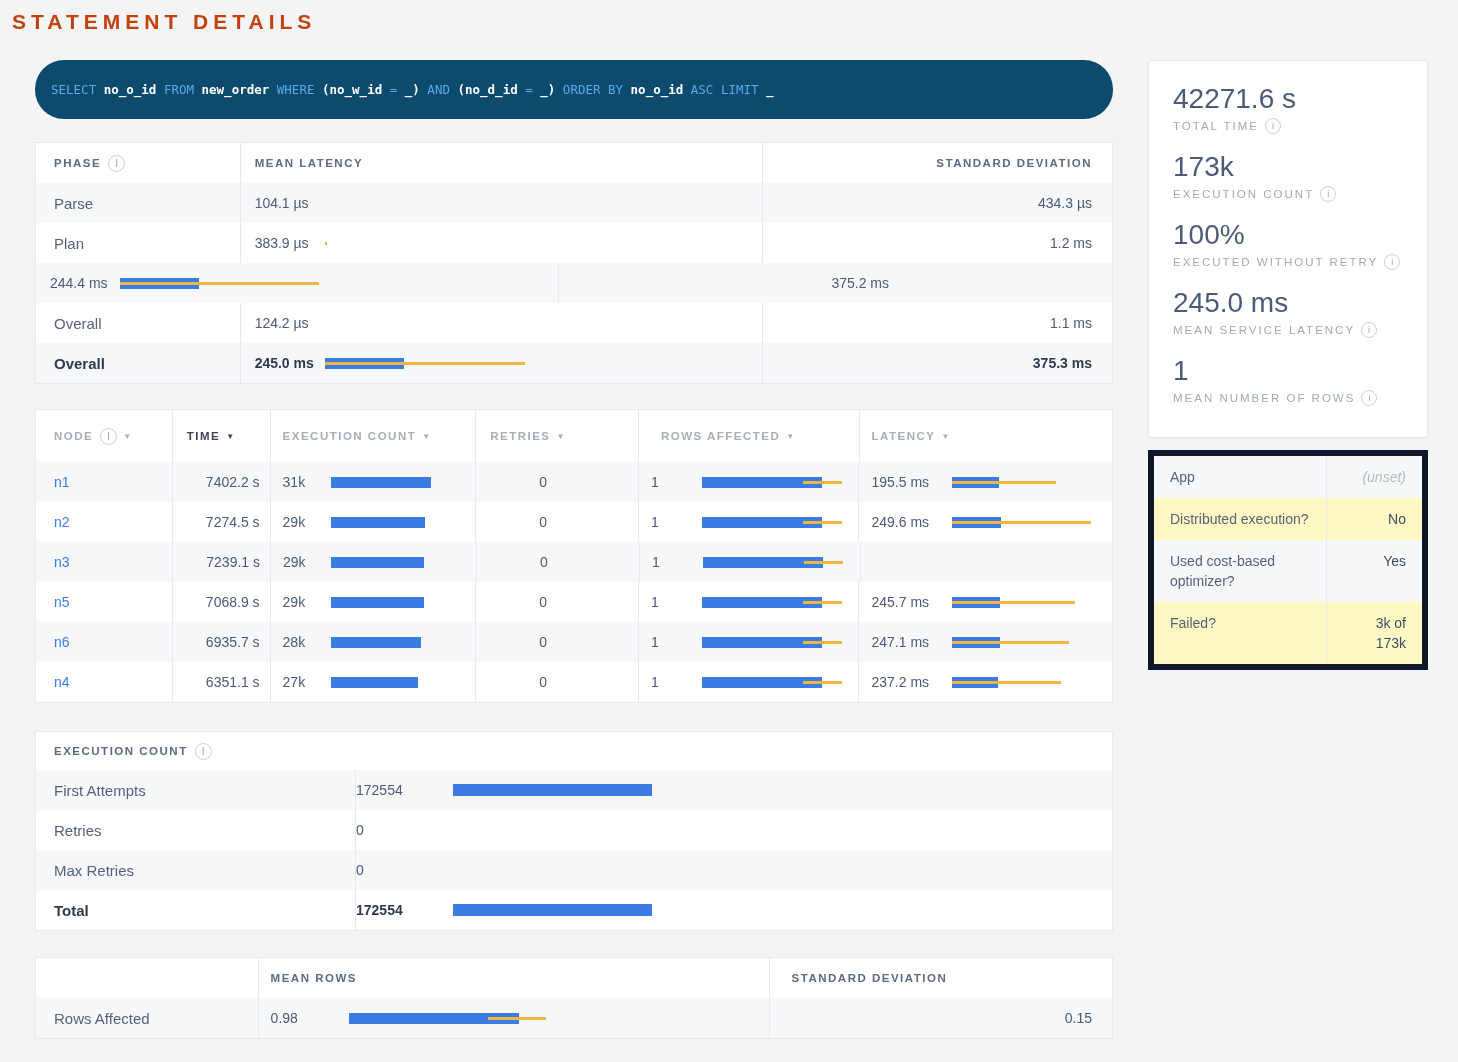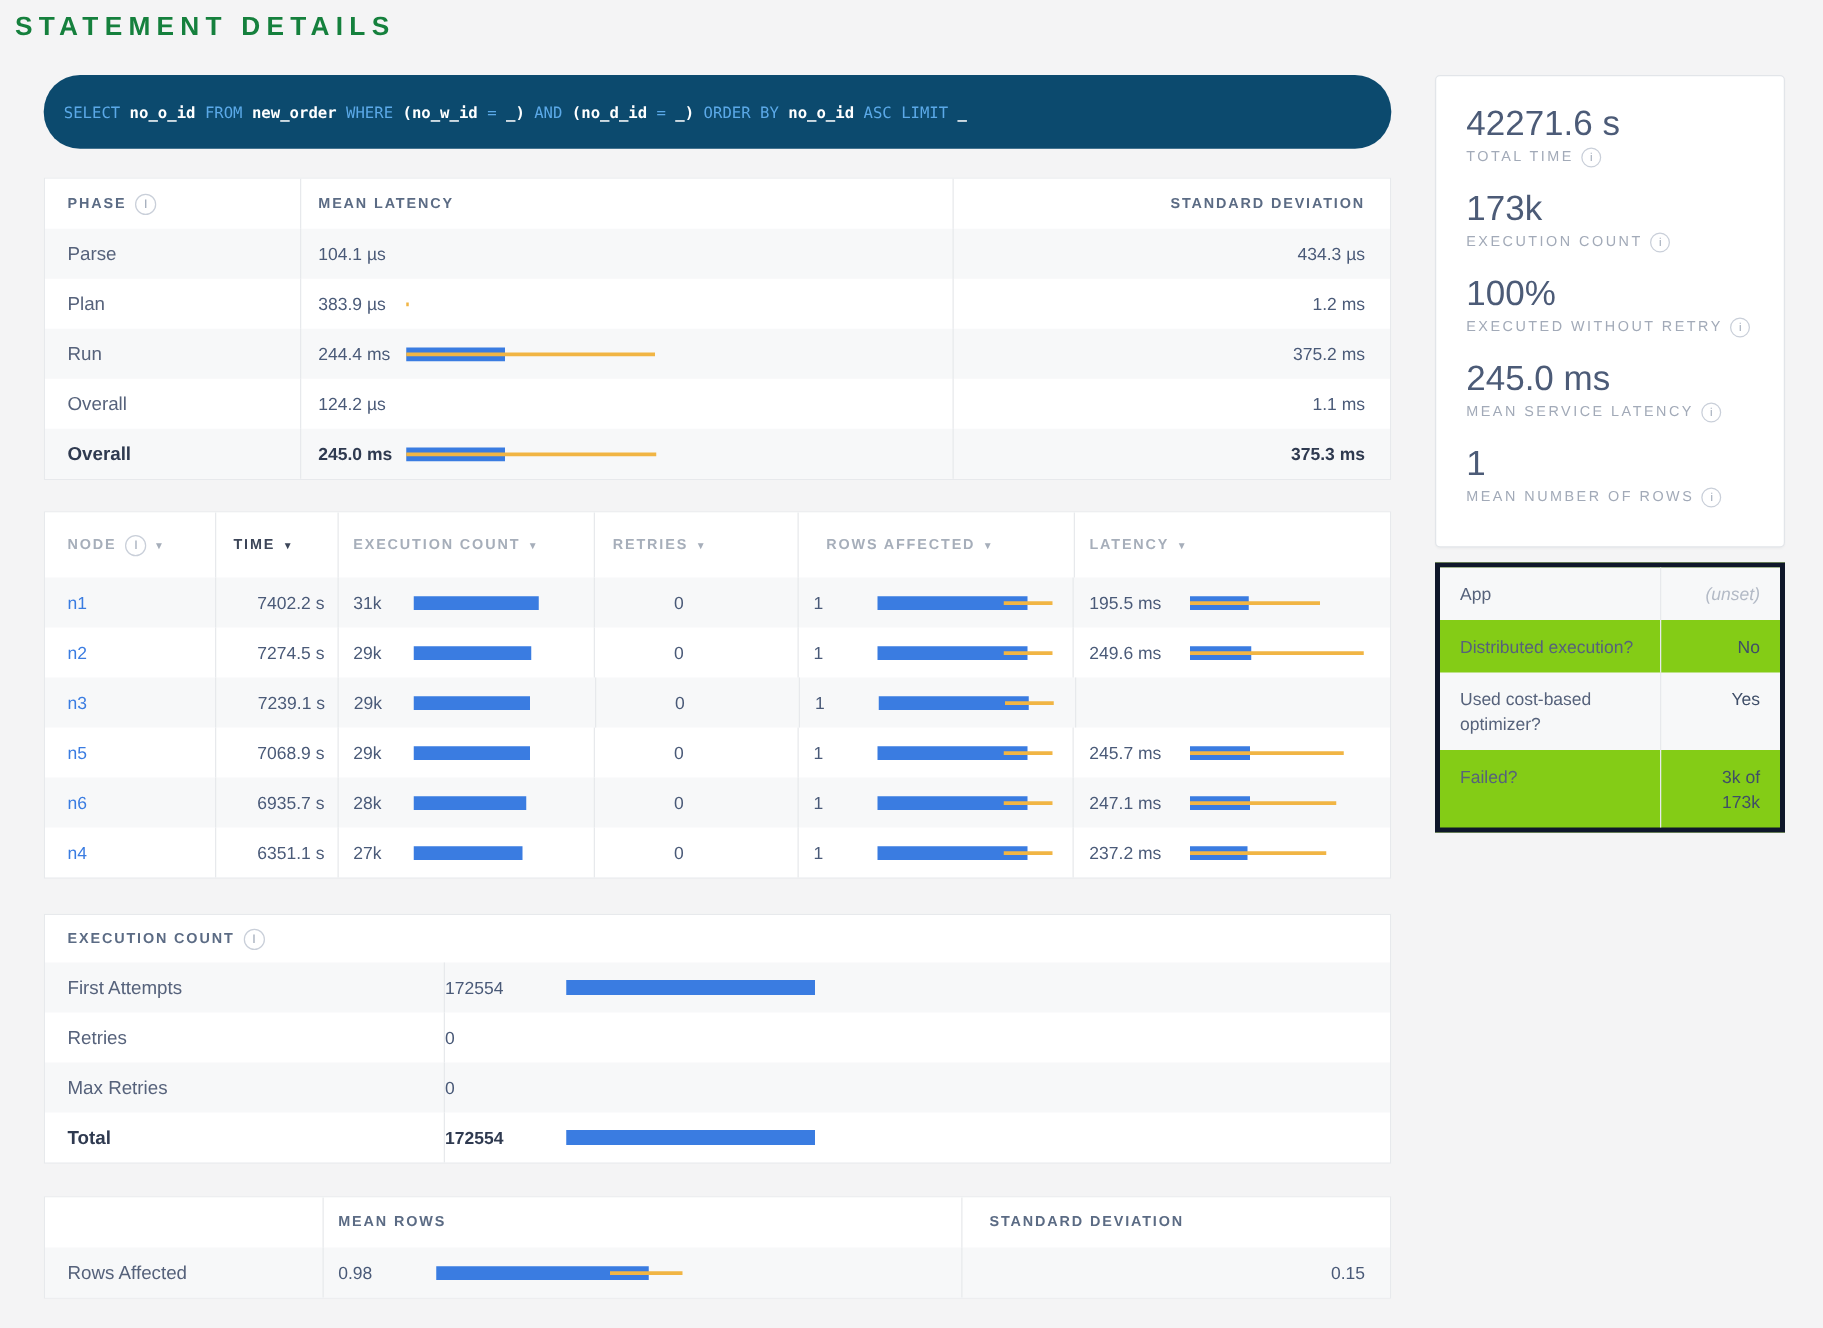--- a/index.html
+++ b/index.html
@@ -6,21 +6,21 @@
   html,body { width:1458px; height:1062px; overflow:hidden; }
   body {
     background:#f4f4f5;
     font-family:"Liberation Sans", sans-serif;
     color:#475872;
   }
   .page { padding-top:6px; }
   .page-title {
     margin:4px 0 0 12px;
     font-size:21px; font-weight:700; letter-spacing:5px;
-    color:#15803d;
+    color:#c2410c;
   }
   .layout { display:flex; align-items:flex-start; margin-top:26px; }
   .main-col { width:1078px; margin-left:35px; flex:none; }
   .side-col { width:280px; margin-left:35px; flex:none; }
 
   
   .sql-box {
     height:59px; background:#0c4a6e; display:flex; align-items:center;
     padding:0 16px;
     border-radius:29px;
@@ -110,21 +110,21 @@
   }
   .stat { margin-bottom:17px; }
   .stat-value { font-size:28px; line-height:32px; color:#4c5b77; font-weight:400; }
   .stat-label {
     margin-top:3px; font-size:11.5px; letter-spacing:2px; color:#a2aab8;
     font-weight:400; display:flex; align-items:center;
   }
   .stat-label .info-i { width:16px; height:16px; font-size:9px; margin-left:6px; }
 
   
-  .details-panel { margin-top:12px; background:#84cc16; border:4px solid #0f172a; }
+  .details-panel { margin-top:12px; background:#fef9c3; border:6px solid #0f172a; }
   .drow { display:flex; }
   .drow.alt { background:#f7f8f9; }
   .dlabel { flex:1; padding:11px 16px; font-size:14px; color:#56627b; line-height:20px; }
   .dvalue {
     width:96px; border-left:1px solid #e7e9ec; padding:11px 16px;
     font-size:14px; color:#3f4e68; text-align:right; line-height:20px;
   }
   .dvalue.unset { color:#b3bac6; font-style:italic; }
 </style>
 </head>
@@ -182,23 +182,20 @@
               <span class="bblue" style="width: 0px;"></span>
               <span class="bwhisk" style="left: 0px; width: 2px;"></span>
             </span>
           </div>
           <div class="cell pc3">
               <span class="val-txt">1.2 ms</span>
             </div>
         </div>
 
         <div class="trow alt">
-          <div class="cell pc1 bdr">
-              <span class="lbl-txt">Run</span>
-            </div>
           <div class="cell pc2 bdr">
             <span class="bval">244.4 ms</span>
             <span class="barea">
               <span class="bblue" style="width: 79px;"></span>
               <span class="bwhisk" style="left: 0px; width: 199px;"></span>
             </span>
           </div>
           <div class="cell pc3">
               <span class="val-txt">375.2 ms</span>
             </div>

